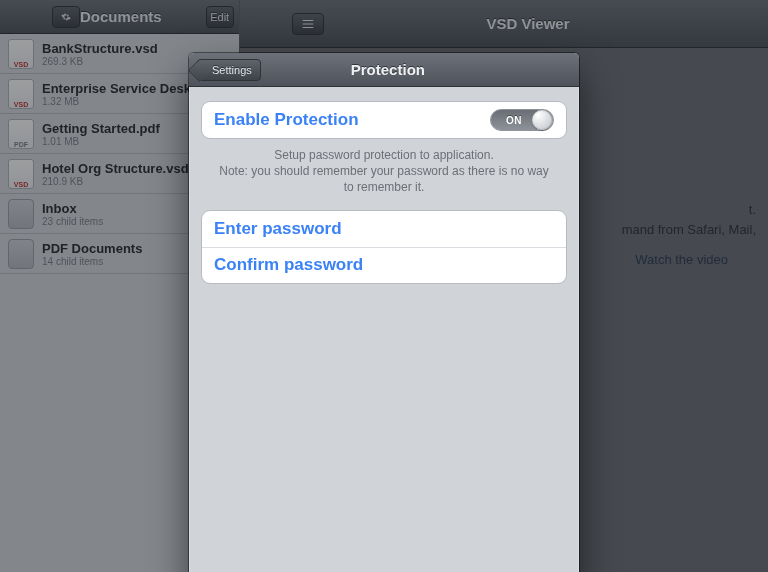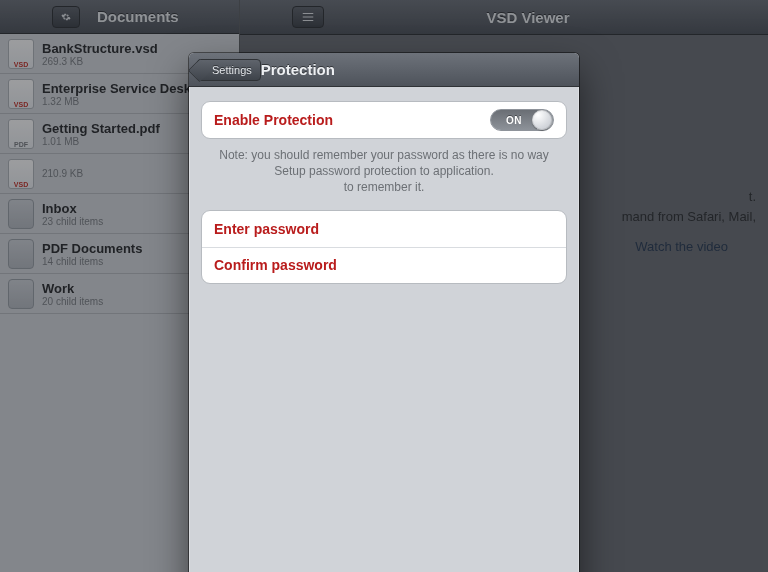--- a/index.html
+++ b/index.html
@@ -6,21 +6,20 @@
   html, body { width: 768px; height: 572px; overflow: hidden; font-family: -apple-system, "Helvetica Neue", Helvetica, Arial, sans-serif; }
   body { position: relative; background: #6b6f75; }
 
   
   .app { width: 768px; height: 572px; display: flex; }
   .sidebar { width: 240px; height: 100%; background: #c9cdd2; display: flex; flex-direction: column; border-right: 1px solid #5c5f63; }
   .sidebar-toolbar {
     height: 34px; display: flex; align-items: center; padding: 0 8px;
     background: linear-gradient(#6d727a, #4e535b);
     border-bottom: 1px solid #2f3236;
-    gap: 17px;
   }
   .sidebar-toolbar .ttl { flex: 1; text-align: center; color: #e9ecef; font-weight: 700; font-size: 15px; text-shadow: 0 -1px 0 rgba(0,0,0,.5); }
   .tbtn {
     display: inline-flex; align-items: center; justify-content: center;
     height: 22px; min-width: 28px; padding: 0 8px; border-radius: 4px;
     background: linear-gradient(#5f646c, #3e434a); color: #e2e5e9;
     font-size: 11px; border: 1px solid #2f3236; text-shadow: 0 -1px 0 rgba(0,0,0,.5); margin-left: 44px;
   }
   .file-list { flex: 1; overflow: hidden; background: #d5d8dc; }
   .frow { display: flex; align-items: center; height: 40px; padding: 4px 8px; border-bottom: 1px solid #b7bbc0; }
@@ -28,21 +27,21 @@
   .ficon.vsd { background: linear-gradient(#fff,#eceff3); border: 1px solid #b0b5bb; color: #c5342b; }
   .ficon.pdf { background: linear-gradient(#fff,#eceff3); border: 1px solid #b0b5bb; color: #7a7d82; }
   .ficon.folder { background: linear-gradient(#cfd3d9,#b6bbc2); border: 1px solid #9aa0a8; border-radius: 4px; }
   .fmeta { display: flex; flex-direction: column; overflow: hidden; }
   .fname { font-size: 13px; font-weight: 700; color: #2a2c2f; white-space: nowrap; overflow: hidden; text-overflow: ellipsis; }
   .fsub { font-size: 10px; color: #7c8086; }
   .fdate { margin-left: auto; font-size: 10px; color: #7c8086; padding-left: 6px; }
 
   .main { flex: 1; display: flex; flex-direction: column; background: #6b6f75; }
   .main-toolbar {
-    height: 35px; display: flex; align-items: center; padding: 0 8px;
+    height: 48px; display: flex; align-items: center; padding: 0 8px;
     background: linear-gradient(#6d727a, #4e535b);
     border-bottom: 1px solid #2f3236;
   }
   .main-toolbar .ttl { flex: 1; text-align: center; color: #e9ecef; font-weight: 700; font-size: 15px; text-shadow: 0 -1px 0 rgba(0,0,0,.5); }
   .main-body { flex: 1; position: relative; color: #2e3033; font-size: 13px; }
   .hint-right1 { position: absolute; right: 12px; top: 154px; color: #2f3134; }
   .hint-right2 { position: absolute; right: 12px; top: 174px; color: #2f3134; }
   .hint-link  { position: absolute; right: 40px; top: 204px; color: #2a3c55; }
 
   
@@ -53,41 +52,41 @@
     position: absolute; left: 189px; top: 53px; width: 390px; height: 566px;
     background: #d0d3d8; border-radius: 5px;
     box-shadow: 0 0 0 1px rgba(0,0,0,.45), 0 18px 38px rgba(0,0,0,.55), inset 0 0 0 1px rgba(255,255,255,.25);
     overflow: hidden;
   }
   .pop-toolbar {
     height: 34px; display: flex; align-items: center; padding: 0 8px;
     background: linear-gradient(#6d727a, #4e535b);
     border-bottom: 1px solid #2f3236;
   }
-  .pop-toolbar .ttl { flex: 1; color: #eef0f3; font-weight: 700; font-size: 15px; text-shadow: 0 -1px 0 rgba(0,0,0,.5); }
+  .pop-toolbar .ttl { flex: 1; text-align: center; color: #eef0f3; font-weight: 700; font-size: 15px; text-shadow: 0 -1px 0 rgba(0,0,0,.5); }
   .back-btn {
     position: relative; height: 22px; padding: 0 8px 0 14px; border-radius: 4px;
     background: linear-gradient(#5f646c, #3e434a); color: #e2e5e9;
     font-size: 11px; border: 1px solid #2f3236; text-shadow: 0 -1px 0 rgba(0,0,0,.5);
     display: inline-flex; align-items: center;
   }
   .back-btn::before {
     content: ""; position: absolute; left: -7px; top: 2px; width: 16px; height: 16px;
     background: linear-gradient(135deg, #5f646c, #3e434a);
     border-left: 1px solid #2f3236; border-bottom: 1px solid #2f3236;
     transform: rotate(45deg); border-radius: 2px;
   }
 
   .pop-body { padding: 14px 12px; }
   .group {
     background: #fff; border: 1px solid #b7bbc0; border-radius: 9px; overflow: hidden;
   }
   .cell { display: flex; align-items: center; height: 36px; padding: 0 12px; }
   .cell + .cell { border-top: 1px solid #d9dce0; }
-  .cell-label { font-size: 14px; font-weight: 700; color: #b91c1c; }
+  .cell-label { font-size: 17px; font-weight: 700; color: #3b82f6; }
 
   .switch {
     margin-left: auto; width: 64px; height: 22px; border-radius: 11px; position: relative;
     background: linear-gradient(#9ea3aa, #c6cacf); border: 1px solid #8e939a;
     box-shadow: inset 0 1px 2px rgba(0,0,0,.3);
   }
   .switch-on-track {
     position: absolute; left: 0; top: 0; bottom: 0; width: 46px; border-radius: 11px 0 0 11px;
     background: linear-gradient(#6a6e74, #8d9299);
     display: flex; align-items: center; justify-content: center;
@@ -139,45 +138,38 @@
           <div class="ficon pdf">PDF</div>
           <div class="fmeta">
             <div class="fname">Getting Started.pdf</div>
             <div class="fsub">1.01 MB</div>
           </div>
           <div class="fdate"></div>
         </div>
         <div class="frow">
           <div class="ficon vsd">VSD</div>
           <div class="fmeta">
+            <div class="fname">Hotel Org Structure.vsd</div>
             <div class="fsub">210.9 KB</div>
           </div>
           <div class="fdate"></div>
         </div>
         <div class="frow">
           <div class="ficon folder"></div>
           <div class="fmeta">
             <div class="fname">Inbox</div>
             <div class="fsub">23 child items</div>
           </div>
           <div class="fdate">Jun</div>
         </div>
         <div class="frow">
           <div class="ficon folder"></div>
           <div class="fmeta">
             <div class="fname">PDF Documents</div>
             <div class="fsub">14 child items</div>
-          </div>
-          <div class="fdate">Jun</div>
-        </div>
-        <div class="frow">
-          <div class="ficon folder"></div>
-          <div class="fmeta">
-            <div class="fname">Work</div>
-            <div class="fsub">20 child items</div>
           </div>
           <div class="fdate">Jun</div>
         </div>
       </div>
   </div>
 
   <div class="main">
     <div class="main-toolbar">
       <span class="tbtn">
         <svg class="gear" viewBox="0 0 24 24">
@@ -211,22 +203,22 @@
       <div class="cell">
         <span class="cell-label">Enable Protection</span>
         <span class="switch">
           <span class="switch-on-track">ON</span>
           <span class="switch-knob"></span>
         </span>
       </div>
     </div>
 
     <div class="hint-block">
+      <div>Setup password protection to application.</div>
       <div>Note: you should remember your password as there is no way</div>
-      <div>Setup password protection to application.</div>
       <div>to remember it.</div>
     </div>
 
     <div class="group">
       <div class="cell">
         <span class="cell-label">Enter password</span>
       </div>
       <div class="cell">
         <span class="cell-label">Confirm password</span>
       </div>

